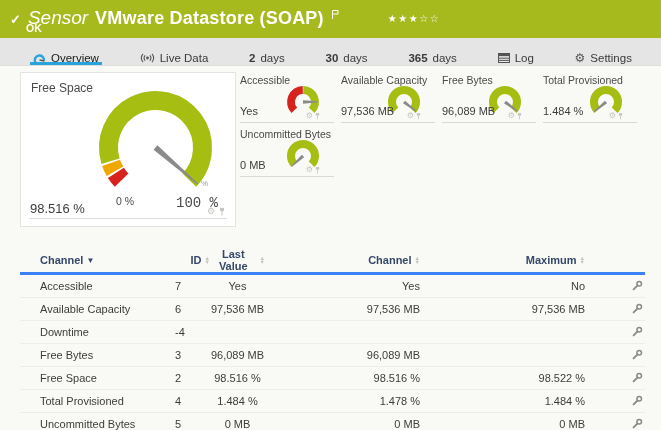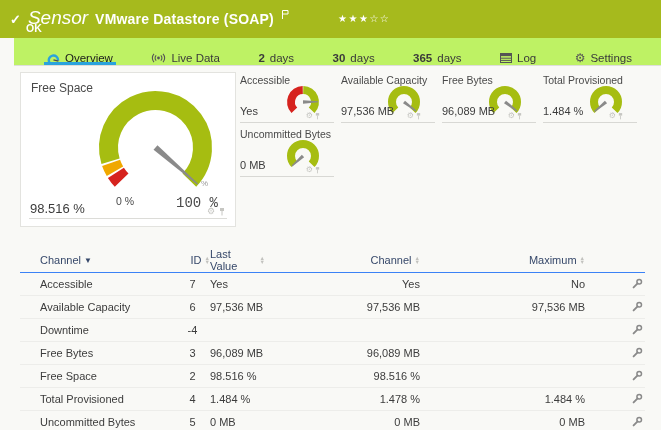--- a/index.html
+++ b/index.html
@@ -3,27 +3,27 @@
 <meta charset="utf-8">
 <style>
   html,body{margin:0;padding:0;background:#e9e9e6;font-family:"Liberation Sans",sans-serif;}
   .app{position:relative;width:661px;height:430px;background:#f9f9f6;overflow:hidden;}
 
   
   .hdr{position:absolute;left:0;top:0;right:0;height:38px;background:#a6ba1d;color:#fff;}
   .hdr-row{display:flex;align-items:baseline;gap:7px;padding:7px 0 0 10px;}
   .hdr-check{font-size:13px;font-weight:bold;line-height:1;}
   .hdr-kind{font-style:italic;font-size:19px;}
-  .hdr-title{font-weight:bold;font-size:14px;letter-spacing:.2px;}
+  .hdr-title{font-weight:bold;font-size:18px;letter-spacing:.2px;}
   .hdr-flag{position:relative;top:-5px;}
   .hdr-stars{font-size:10px;letter-spacing:1.5px;margin-left:42px;position:relative;top:-2px;cursor:pointer;}
   .hdr-ok{position:absolute;left:26px;top:22px;font-size:10.5px;font-weight:bold;}
 
   
-  .tabs{position:absolute;top:38px;left:14px;right:0;height:28px;background:#bef264;border-bottom:1px solid #dededb;
+  .tabs{position:absolute;top:38px;left:0;right:0;height:28px;background:#e5e5e5;border-bottom:1px solid #dededb;
         display:flex;align-items:stretch;justify-content:space-between;padding:16px 26px 0 30px;font-size:11.5px;color:#3a3a3a;box-sizing:border-box;}
   .tab{display:flex;align-items:center;gap:5px;border-bottom:3px solid transparent;padding:0 3px;cursor:pointer;white-space:nowrap;}
   .tab.active{border-bottom-color:#2aa3dc;color:#1a1a1a;}
   .tab .num{font-weight:bold;}
   .tab svg{display:block;}
 
   
   .gauges{position:absolute;top:66px;left:0;right:0;height:172px;}
   .big-panel{position:absolute;left:20px;top:6px;width:216px;height:155px;background:#fff;border:1px solid #e3e3df;box-sizing:border-box;}
   .big-title{position:absolute;left:10px;top:8px;font-size:12px;color:#4a4a4a;}
@@ -40,25 +40,25 @@
   .mini-wrap{position:absolute;left:240px;top:6px;width:404px;display:flex;flex-wrap:wrap;gap:3px 7px;}
   .mini{position:relative;width:94px;height:50px;border-bottom:1px solid #d8d8d4;cursor:pointer;}
   .mini-title{position:absolute;left:0;top:2px;font-size:10.5px;color:#4a4a4a;white-space:nowrap;}
   .mini-svg{position:absolute;right:8px;top:9px;}
   .mini-value{position:absolute;left:0;bottom:5px;font-size:11px;color:#3c3c3c;white-space:nowrap;}
   .mini-icons{position:absolute;right:14px;bottom:2px;display:flex;gap:2px;align-items:center;color:#c6c6c2;}
   .mini-icons .gear-glyph{font-size:8px;}
 
   
   .table{position:absolute;left:20px;right:16px;top:248px;background:transparent;}
-  .t-head{display:flex;align-items:center;height:24px;font-size:11px;font-weight:normal;color:#36486a;border-bottom:1px solid #3b82f6;padding-left:20px;}
+  .t-head{display:flex;align-items:center;height:24px;font-size:11px;font-weight:bold;color:#36486a;border-bottom:3px solid #3b82f6;padding-left:20px;}
   .t-row{display:flex;align-items:center;height:22px;font-size:11px;color:#3c3c3c;border-bottom:1px solid #ededea;padding-left:20px;cursor:pointer;}
   .c-channel{flex:0 0 135px;text-align:left;}
-  .c-id{flex:0 0 35px;text-align:center;}
-  .c-last{flex:0 0 55px;text-align:left;}
+  .c-id{flex:0 0 35px;text-align:left;}
+  .c-last{flex:0 0 55px;text-align:center;}
   .c-min{flex:0 0 155px;text-align:right;}
   .c-max{flex:0 0 165px;text-align:right;}
   .c-tools{flex:1;display:flex;justify-content:flex-end;align-items:center;padding-right:2px;}
   .h-cell{display:flex;align-items:center;gap:3px;}
   .c-id .h-cell,.c-last .h-cell,.c-min .h-cell,.c-max .h-cell{justify-content:flex-end;}
   .t-head .c-id,.t-head .c-last,.t-head .c-min,.t-head .c-max{display:flex;justify-content:flex-end;}
   .sort-active{font-size:8px;color:#36486a;}
   .sorts{display:inline-flex;flex-direction:column;font-size:5.5px;line-height:4.5px;color:#c2c2be;}
   .wrench{cursor:pointer;}
 </style>
@@ -336,20 +336,21 @@
               <path d="M6.6 5.4 L2.6 9.4" stroke="#8a8a8a" stroke-width="1.9" stroke-linecap="round"></path>
             </svg>
           </div>
         </div>
 
         <div class="t-row">
           <div class="c-channel">Free Space</div>
           <div class="c-id">2</div>
           <div class="c-last">98.516 %</div>
           <div class="c-min">98.516 %</div>
+          <div class="c-max">98.522 %</div>
           <div class="c-tools">
             <svg class="wrench" width="12" height="12" viewBox="0 0 12 12">
               <circle cx="8.2" cy="3.8" r="2.3" fill="none" stroke="#8a8a8a" stroke-width="1.5"></circle>
               <path d="M6.6 5.4 L2.6 9.4" stroke="#8a8a8a" stroke-width="1.9" stroke-linecap="round"></path>
             </svg>
           </div>
         </div>
 
         <div class="t-row">
           <div class="c-channel">Total Provisioned</div>

